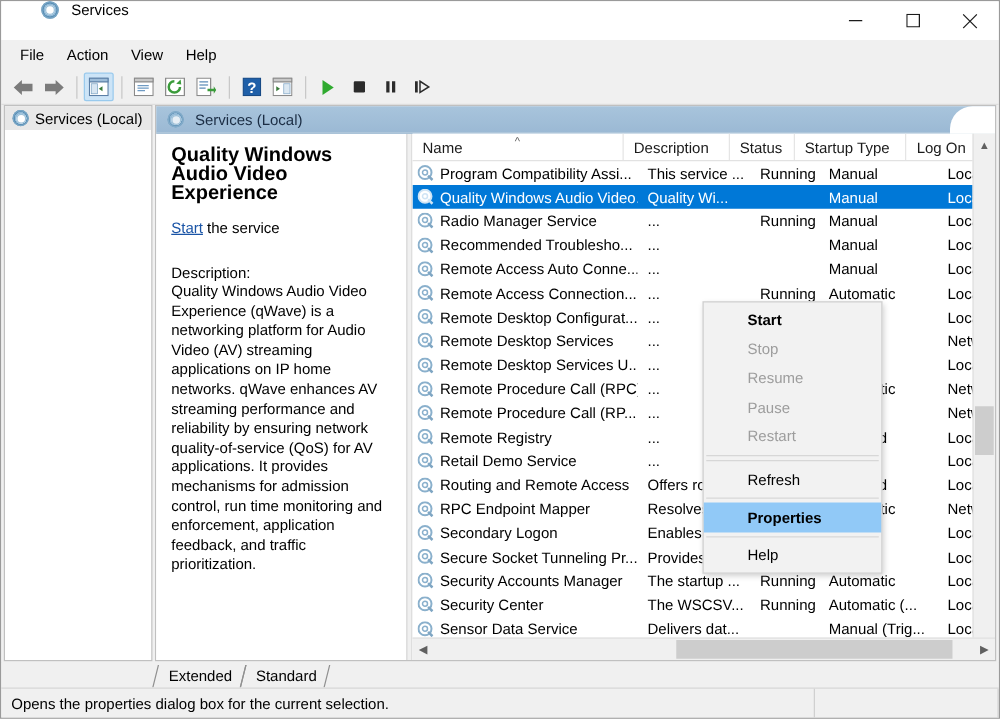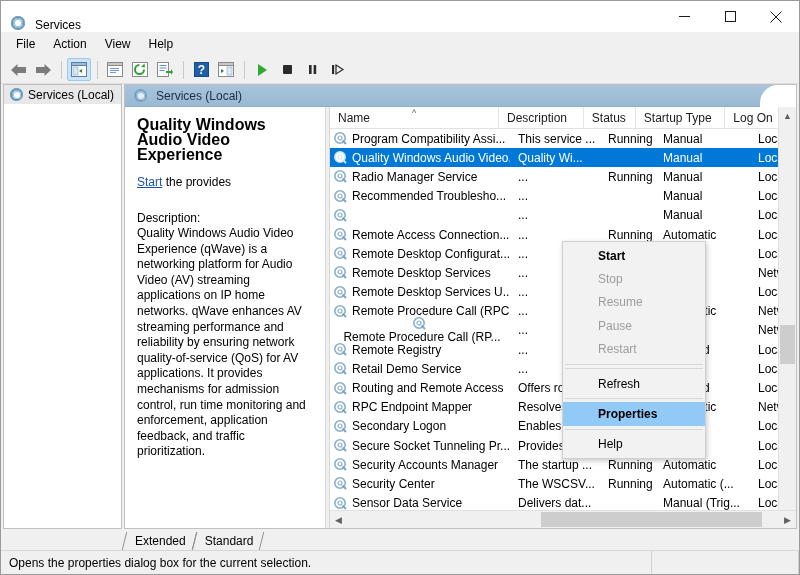--- a/index.html
+++ b/index.html
@@ -9,22 +9,22 @@
     font-size:12px;color:#000;background:#f0f0f0;
     -webkit-font-smoothing:antialiased;
   }
   .win{
     position:absolute;left:0;top:0;width:800px;height:575px;
     background:#f0f0f0;border:1px solid #9a9a9a;box-sizing:border-box;
     display:flex;flex-direction:column;
   }
   
   .titlebar{
-    height:31px;background:#ffffff;display:flex;align-items:flex-end;
-    flex:0 0 auto;position:relative;
+    height:31px;background:#ffffff;display:flex;align-items:flex-start;
+    flex:0 0 auto;position:relative;padding-left:22px;
   }
   .title-icon{
     width:16px;height:16px;margin-left:10px;margin-right:8px;position:relative;flex:0 0 auto;
   }
   .gear{
     width:14px;height:14px;border-radius:50%;
     background:radial-gradient(circle at 50% 50%, #ffffff 0 28%, #8fb8d6 29% 52%, #5b8fb5 53% 100%);
     box-shadow:0 0 0 1px #7aa7c6 inset;position:relative;
   }
   .gear::after{
@@ -317,21 +317,21 @@
       <div class="pane-header">
         <span class="gear g" style="width:13px;height:13px;opacity:.75"></span>
         <span class="lbl">Services (Local)</span>
       </div>
 
       <div class="panebody">
 
         <div class="descpane">
           <div class="svc-title">Quality Windows Audio Video Experience</div>
           <div class="startline">
-            <span class="startlink">Start</span><span> the provides</span>
+            <span class="startlink">Start</span><span> the service</span>
           </div>
           <div class="desc-label">Description:</div>
           <div class="desc-body">Quality Windows Audio Video Experience (qWave) is a networking platform for Audio Video (AV) streaming applications on IP home networks. qWave enhances AV streaming performance and reliability by ensuring network quality-of-service (QoS) for AV applications. It provides mechanisms for admission control, run time monitoring and enforcement, application feedback, and traffic prioritization.</div>
         </div>
 
         <div class="vsplit"></div>
 
         <div class="listpane">
 
           <div class="lv-head">
@@ -413,20 +413,21 @@
                 <div class="cell" style="width: 95px;">Manual</div>
                 <div class="cell" style="width: 58px;">Local Sy</div>
               </div>
               <div class="row">
                 <div class="cell name" style="width: 180px;">
                   <span class="gear-sm"><svg width="13" height="13" viewBox="0 0 13 13">
                       <circle cx="6" cy="6" r="5.2" fill="#ffffff" stroke="#8ab0cc" stroke-width="1.6"></circle>
                       <circle cx="6" cy="6" r="2" fill="none" stroke="#8ab0cc" stroke-width="1.2"></circle>
                       <path d="M8.5 8.5 L12 12" stroke="#7fa6c3" stroke-width="2"></path>
                     </svg></span>
+                  <span>Remote Access Auto Conne...</span>
                 </div>
                 <div class="cell" style="width: 90px;">...</div>
                 <div class="cell" style="width: 55px;"></div>
                 <div class="cell" style="width: 95px;">Manual</div>
                 <div class="cell" style="width: 58px;">Local Sy</div>
               </div>
               <div class="row">
                 <div class="cell name" style="width: 180px;">
                   <span class="gear-sm"><svg width="13" height="13" viewBox="0 0 13 13">
                       <circle cx="6" cy="6" r="5.2" fill="#ffffff" stroke="#8ab0cc" stroke-width="1.6"></circle>
@@ -490,21 +491,21 @@
                       <path d="M8.5 8.5 L12 12" stroke="#7fa6c3" stroke-width="2"></path>
                     </svg></span>
                   <span>Remote Procedure Call (RPC)</span>
                 </div>
                 <div class="cell" style="width: 90px;">...</div>
                 <div class="cell" style="width: 55px;">Running</div>
                 <div class="cell" style="width: 95px;">Automatic</div>
                 <div class="cell" style="width: 58px;">Networ</div>
               </div>
               <div class="row">
-                <div class="cell name" style="width: 180px; flex-direction: column;">
+                <div class="cell name" style="width: 180px;">
                   <span class="gear-sm"><svg width="13" height="13" viewBox="0 0 13 13">
                       <circle cx="6" cy="6" r="5.2" fill="#ffffff" stroke="#8ab0cc" stroke-width="1.6"></circle>
                       <circle cx="6" cy="6" r="2" fill="none" stroke="#8ab0cc" stroke-width="1.2"></circle>
                       <path d="M8.5 8.5 L12 12" stroke="#7fa6c3" stroke-width="2"></path>
                     </svg></span>
                   <span>Remote Procedure Call (RP...</span>
                 </div>
                 <div class="cell" style="width: 90px;">...</div>
                 <div class="cell" style="width: 55px;"></div>
                 <div class="cell" style="width: 95px;">Manual</div>

